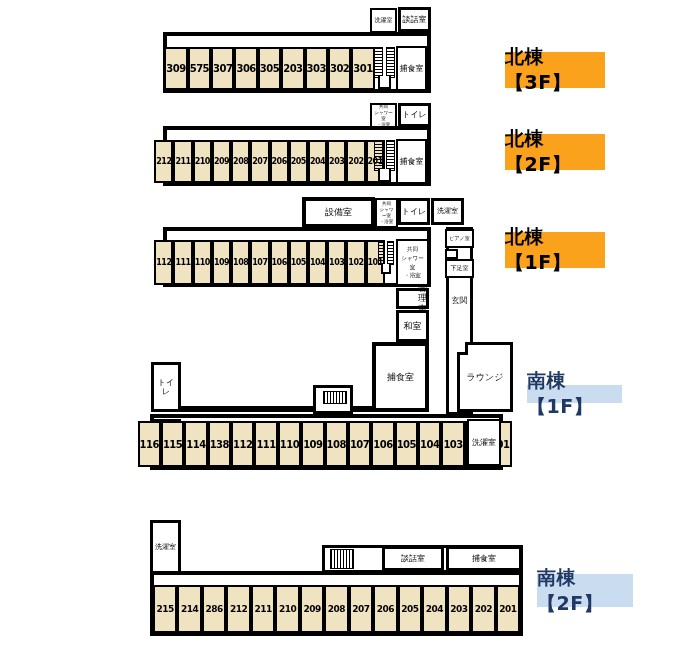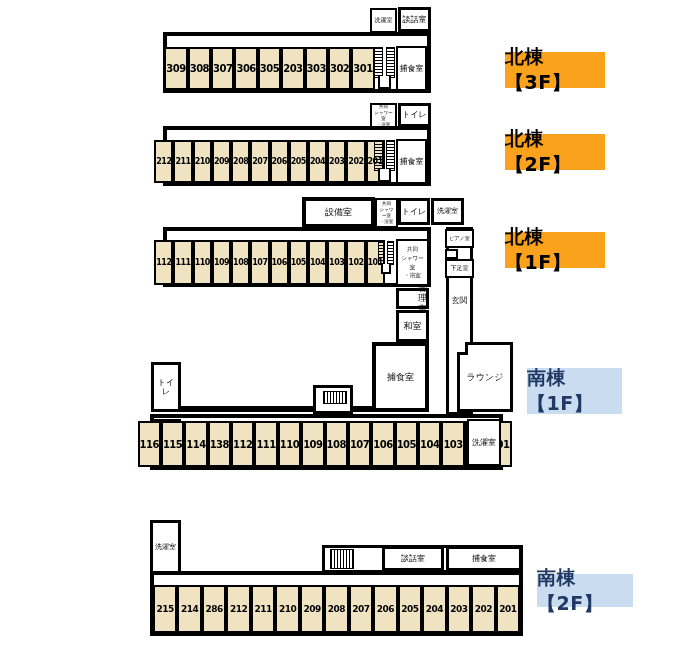--- a/index.html
+++ b/index.html
@@ -52,21 +52,21 @@
 
   <div class="box f6" style="left:370px;top:8px;width:27px;height:25px;">
       <span>洗濯室</span>
     </div>
   <div class="box b3 f8" style="left:398px;top:7px;width:33px;height:25px;">
       <span>談話室</span>
     </div>
   <div class="box b4 nolabel" style="left:163px;top:32px;width:268px;height:61px;"></div>
   <div class="room-row rooms-9" style="left:167px;top:47px;width:205px;height:43px;">
       <div class="room">309</div>
-      <div class="room">308</div>
+      <div class="room">575</div>
       <div class="room">307</div>
       <div class="room">306</div>
       <div class="room">305</div>
       <div class="room">203</div>
       <div class="room">303</div>
       <div class="room">302</div>
       <div class="room">301</div>
     </div>
   <div class="stairs-v" style="left:374px;top:47px;width:21px;height:43px;">
       <div class="fl l"></div>
@@ -204,21 +204,21 @@
       <div class="room">106</div>
       <div class="room">105</div>
       <div class="room">104</div>
       <div class="room">103</div>
       <div class="room">102</div>
       <div class="room">101</div>
     </div>
   <div class="box f8" style="left:467px;top:419px;width:34px;height:47px;">
       <span>洗濯室</span>
     </div>
-  <div class="floor-label south" style="left:527px;top:368px;width:95px;height:46px;">南棟【1F】</div>
+  <div class="floor-label south" style="left:527px;top:385px;width:95px;height:18px;">南棟【1F】</div>
 
   <div class="box b3 f7" style="left:150px;top:520px;width:31px;height:54px;">
       <span>洗濯室</span>
     </div>
   <div class="box b3 nolabel" style="left:322px;top:545px;width:201px;height:28px;"></div>
   <div class="stairs-h" style="left:330px;top:549px;width:24px;height:20px;"></div>
   <div class="box b3 f8" style="left:382px;top:546px;width:62px;height:25px;">
       <span>談話室</span>
     </div>
   <div class="box b3 f8" style="left:446px;top:546px;width:76px;height:25px;">

